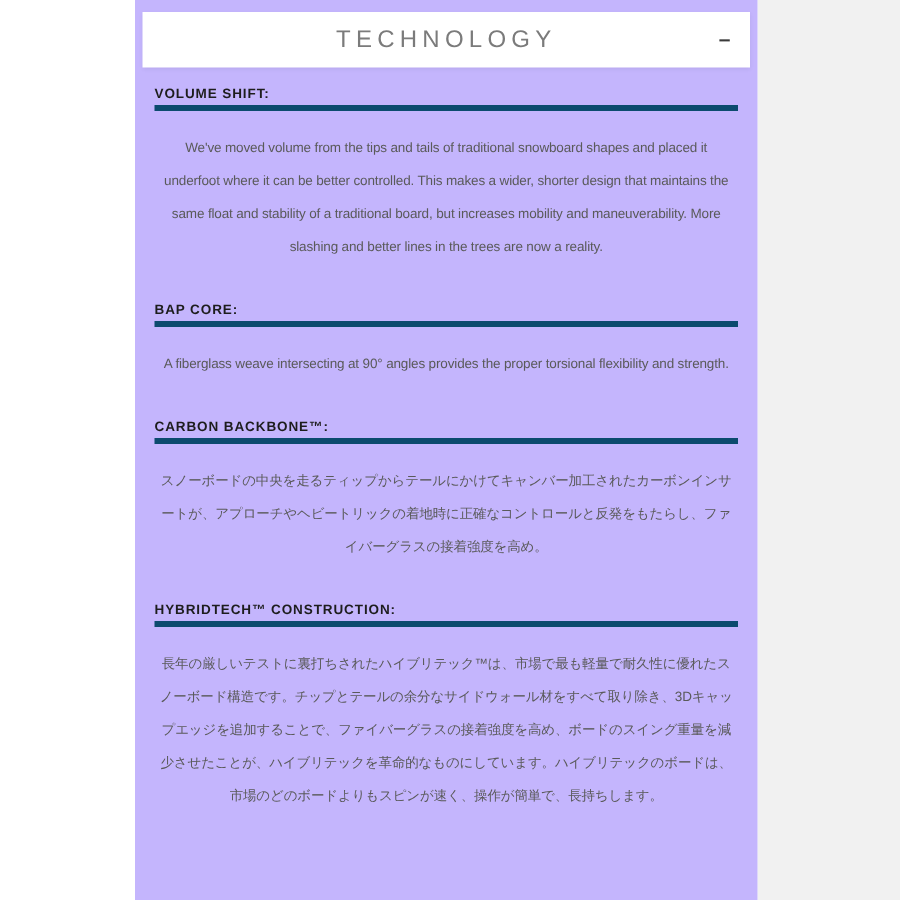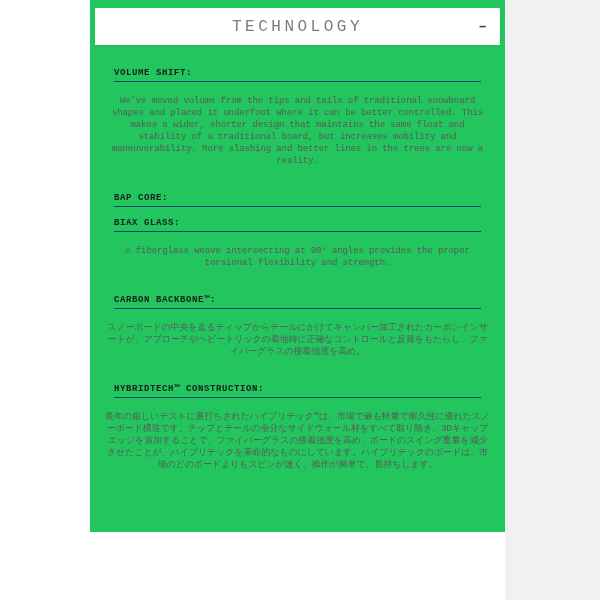--- a/index.html
+++ b/index.html
@@ -15,23 +15,22 @@
 
   .band-left {
     position: absolute; left: 0; top: 0; width: 90px; height: 600px;
     background: #ffffff;
   }
   .band-right {
     position: absolute; left: 505px; top: 0; width: 95px; height: 600px;
     background: #f1f1f1;
   }
   .column {
-    position: absolute; left: 90px; top: 0; width: 415px; height: 532px;
-    background: #22c55e;
-    font-family: Liberation Mono, monospace;
+    position: absolute; left: 90px; top: 0; width: 415px; height: 600px;
+    background: #c4b5fd;
   }
 
   .accordion-header {
     position: relative;
     margin: 8px 5px 0 5px;
     height: 37px;
     background: #ffffff;
     box-shadow: 0 1px 3px rgba(0,0,0,0.07);
     display: flex;
     align-items: center;
@@ -55,34 +54,34 @@
     color: #3a3a3a;
     line-height: 1;
     cursor: pointer;
   }
 
   .sections {
     padding: 12px 13px 0 13px;
   }
   .tech-section { margin: 0; }
   .sec-heading {
-    margin: 11px;
+    margin: 0;
     font-size: 9px;
     font-weight: 700;
     color: #1d1d1d;
     letter-spacing: 0.6px;
     text-transform: uppercase;
     padding-bottom: 3px;
-    border-bottom: 1px solid #0c4a6e;
+    border-bottom: 4px solid #0c4a6e;
   }
   .sec-body {
     margin: 13px 2px 26px 2px;
     font-size: 9px;
     letter-spacing: -0.1px;
-    line-height: 12px;
+    line-height: 22px;
     color: #5a5a5a;
     text-align: center;
   }
 </style>
 </head>
 <body>
 
 <div class="stage">
   <div class="band-left"></div>
   <div class="band-right"></div>
@@ -98,21 +97,20 @@
     <h3 class="sec-heading">VOLUME SHIFT:</h3>
     <p class="sec-body">We've moved volume from the tips and tails of traditional snowboard shapes and placed it underfoot where it can be better controlled. This makes a wider, shorter design that maintains the same float and stability of a traditional board, but increases mobility and maneuverability. More slashing and better lines in the trees are now a reality.</p>
   </section>
 
 
   <section class="tech-section">
     <h3 class="sec-heading">BAP CORE:</h3>
   </section>
 
   <section class="tech-section">
-    <h3 class="sec-heading">BIAX GLASS:</h3>
     <p class="sec-body">A fiberglass weave intersecting at 90° angles provides the proper torsional flexibility and strength.</p>
   </section>
 
   <section class="tech-section">
     <h3 class="sec-heading">CARBON BACKBONE™:</h3>
     <p class="sec-body">スノーボードの中央を走るティップからテールにかけてキャンバー加工されたカーボンインサートが、アプローチやヘビートリックの着地時に正確なコントロールと反発をもたらし、ファイバーグラスの接着強度を高め。</p>
   </section>
 
   <section class="tech-section">
     <h3 class="sec-heading">HYBRIDTECH™ CONSTRUCTION:</h3>

